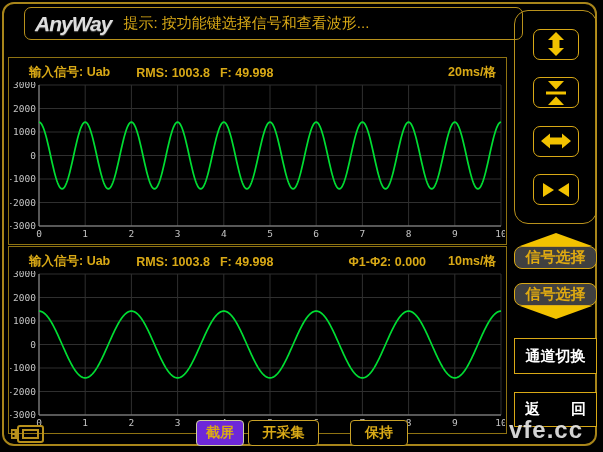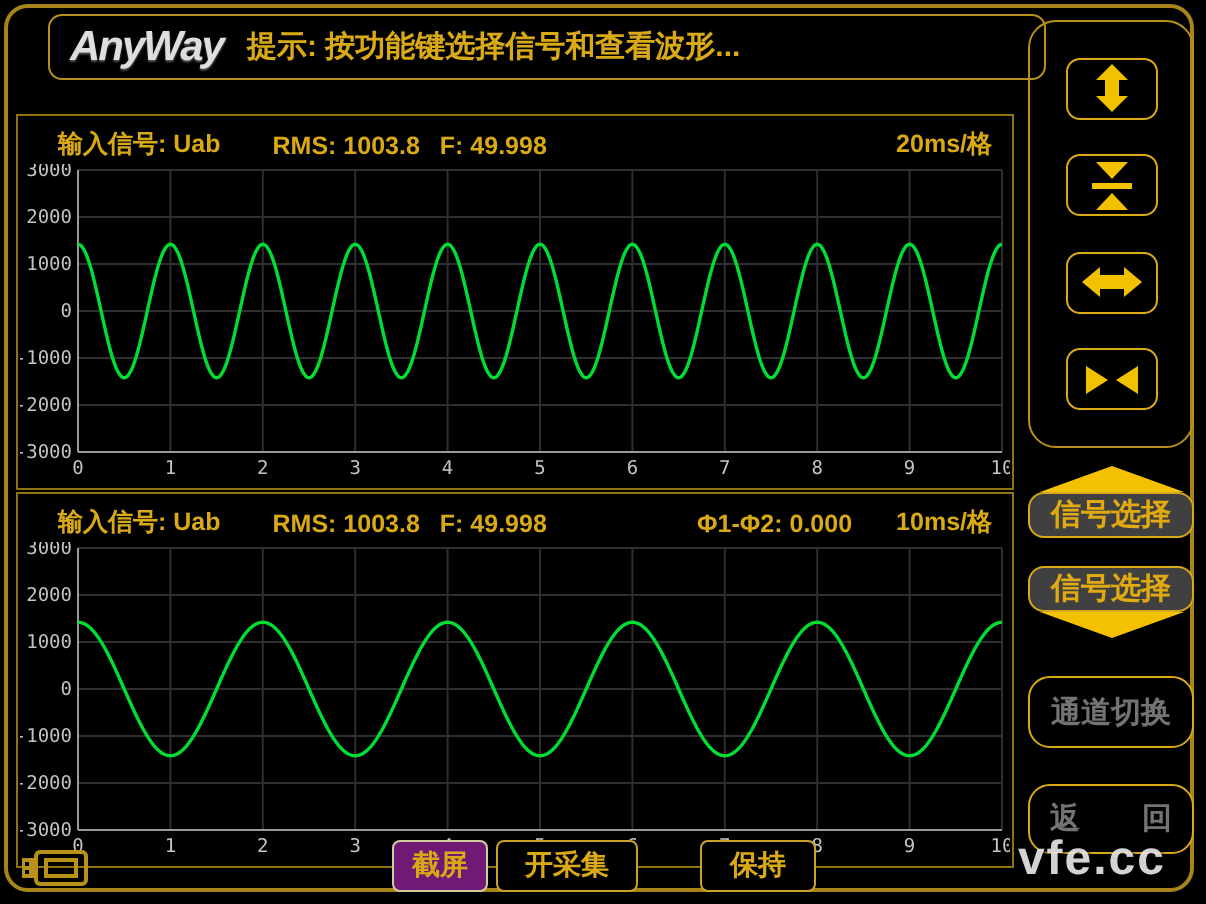--- a/index.html
+++ b/index.html
@@ -14,21 +14,21 @@
   
   .title-bar{
     position:absolute;left:24px;top:7px;width:499px;height:33px;
     border:1px solid #b8911c;border-radius:7px;box-sizing:border-box;
     display:flex;align-items:center;gap:12px;padding:0 10px;
   }
   .logo{
     font-style:italic;font-weight:bold;font-size:21px;color:#dedede;
     letter-spacing:-1px;text-shadow:0 1px 1px #555;white-space:nowrap;
   }
-  .hint{color:#d9a916;font-size:15px;font-weight:bold;white-space:nowrap;}
+  .hint{color:#d9a916;font-size:15px;font-weight:normal;white-space:nowrap;}
   
   .panel{
     position:absolute;left:8px;width:499px;height:188px;
     border:1px solid #8f7312;box-sizing:border-box;background:#000;margin-top:16px;
   }
   .panel.p1{top:41px;}
   .panel.p2{top:230px;}
   .panel-header{
     height:23px;display:flex;align-items:center;
     padding:3px 10px 0 20px;color:#d9a916;font-size:12.5px;font-weight:bold;white-space:nowrap;
@@ -44,41 +44,41 @@
     border:1px solid #b8911c;border-radius:14px;box-sizing:border-box;
     display:flex;flex-direction:column;align-items:center;justify-content:space-evenly;
   }
   .icon-btn{
     width:46px;height:31px;border:1px solid #d9a916;border-radius:7px;
     background:#000;display:flex;align-items:center;justify-content:center;box-sizing:border-box;
     cursor:pointer;
   }
   .side-btn{
     position:absolute;left:514px;width:83px;box-sizing:border-box;
-    border:1px solid #d9a916;border-radius:11px;background:#000;
-    color:#737373;font-weight:bold;font-size:15px;
+    border:1px solid #d9a916;border-radius:0;background:#000;
+    color:#ffffff;font-weight:bold;font-size:15px;
     display:flex;align-items:center;justify-content:center;cursor:pointer;
   }
   .signal-wrap{position:absolute;left:514px;width:83px;}
   .signal-wrap .tri{display:block;margin:0 auto;}
   .signal-wrap .txt-box{
     border:1px solid #d9a916;border-radius:8px;box-sizing:border-box;
     color:#e0aa10;font-weight:bold;font-size:15px;height:23px;
     display:flex;align-items:center;justify-content:center;background:#404040;
   }
   .chan-btn{top:338px;height:36px;}
   .back-btn{top:392px;height:35px;justify-content:space-between;padding:0 10px;}
   
   .bottom-btn{
     position:absolute;top:420px;height:26px;box-sizing:border-box;
     border:1px solid #c9a227;border-radius:4px;background:#000;
     color:#d9a916;font-weight:bold;font-size:14px;
     display:flex;align-items:center;justify-content:center;cursor:pointer;
   }
-  .btn-shot{left:196px;width:48px;background:#701a75;border-color:#cfcf9b;}
+  .btn-shot{left:196px;width:48px;background:#6d28d9;border-color:#cfcf9b;}
   .btn-capture{left:248px;width:71px;}
   .btn-hold{left:350px;width:58px;justify-content:center;}
   .usb{position:absolute;left:9px;top:424px;}
   .watermark{
     position:absolute;right:20px;top:416px;z-index:5;
     font-size:24px;font-weight:bold;color:#e4e4e4;opacity:.93;
     letter-spacing:1px;text-shadow:1px 1px 2px #000;pointer-events:none;
   }
 </style>
 </head>

